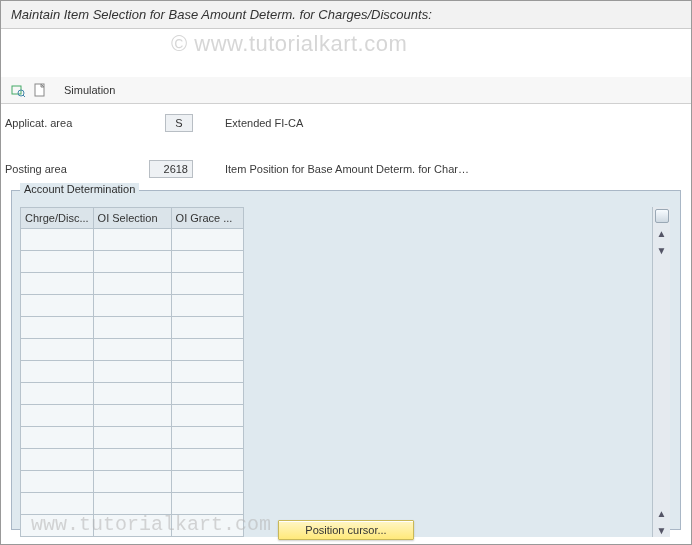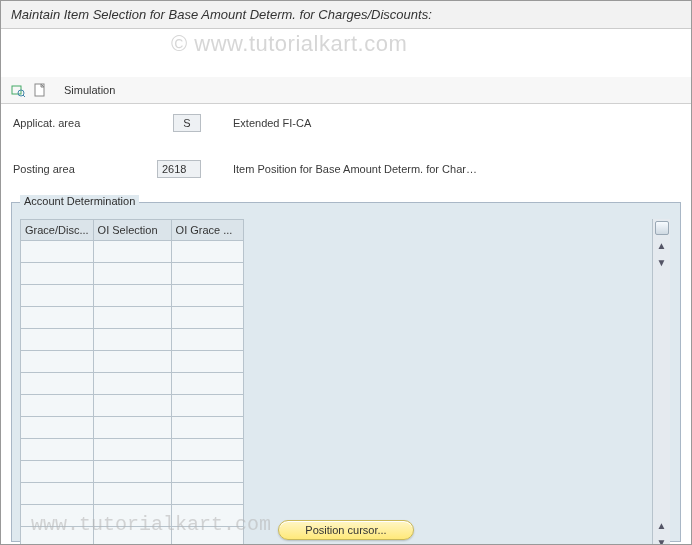--- a/index.html
+++ b/index.html
@@ -43,21 +43,21 @@
     .sim-btn {
       margin-left: 4px;
       font-size: 11px;
       color: #333;
       padding: 2px 6px;
       border: 1px solid transparent;
       border-radius: 2px;
       cursor: default;
     }
     .header-fields {
-      padding: 10px 12px 4px 12px;
+      padding: 10px 12px 4px 4px;
       display: grid;
       grid-template-columns: 100px 60px 1fr;
       row-gap: 6px;
       column-gap: 10px;
       align-items: center;
       color: #3a3a3a;
       gap: 28px;
     }
     .hf-label { font-size: 11px; }
     .hf-val {
@@ -65,24 +65,24 @@
       border: 1px solid #b8bec4;
       padding: 1px 4px;
       font-size: 11px;
       color: #333;
       text-align: left;
       height: 18px;
       line-height: 14px;
       overflow: hidden;
     }
     .hf-val.narrow { width: 28px; justify-self: end; text-align:center;}
-    .hf-val.code { width: 44px; justify-self: end; }
+    .hf-val.code { width: 44px; justify-self: end; text-align: right;}
     .hf-desc { font-size: 11px; color: #3a3a3a; padding-left: 4px; white-space: nowrap; overflow: hidden; text-overflow: ellipsis; max-width: 420px;}
     .panel {
-      margin: 20px 10px 0 10px;
+      margin: 8px 10px 0 10px;
       border: 1px solid #a9b7c6;
       background: #dfe9ef;
       height: 340px;
       position: relative;
     }
     .panel-title {
       position: absolute;
       top: -8px; left: 8px;
       background: #dfe9ef;
       padding: 0 4px;
@@ -145,21 +145,21 @@
     }
     .vscroll .spacer { flex:1; }
     .bottom-bar {
       position: absolute;
       left: 0; right: 0; bottom: 4px;
       display: flex; justify-content: center;
     }
     .pos-btn {
       background: linear-gradient(#fff6c6, #ffe97a);
       border: 1px solid #c9b858;
-      border-radius: 10px;
+      border-radius: 1px;
       padding: 3px 26px;
       font-size: 11px;
       color: #333;
       box-shadow: 0 1px 0 #fff inset, 0 1px 2px rgba(0,0,0,.2);
       cursor: default;
     }
     .watermark {
       position: absolute;
       top: 30px; left: 170px;
       font-size: 22px;
@@ -215,21 +215,21 @@
   <div class="panel-title">Account Determination</div>
   <div class="grid-wrap">
     <table class="grid">
       <colgroup>
           <col class="col-a">
           <col class="col-b">
           <col class="col-c">
         </colgroup>
       <thead>
         <tr>
-          <th>Grace/Disc...</th>
+          <th>Chrge/Disc...</th>
           <th>OI Selection</th>
           <th>OI Grace ...</th>
         </tr>
       </thead>
       <tbody id="grid-body">
           <tr>
             <td></td>
             <td></td>
             <td></td>
           </tr>

